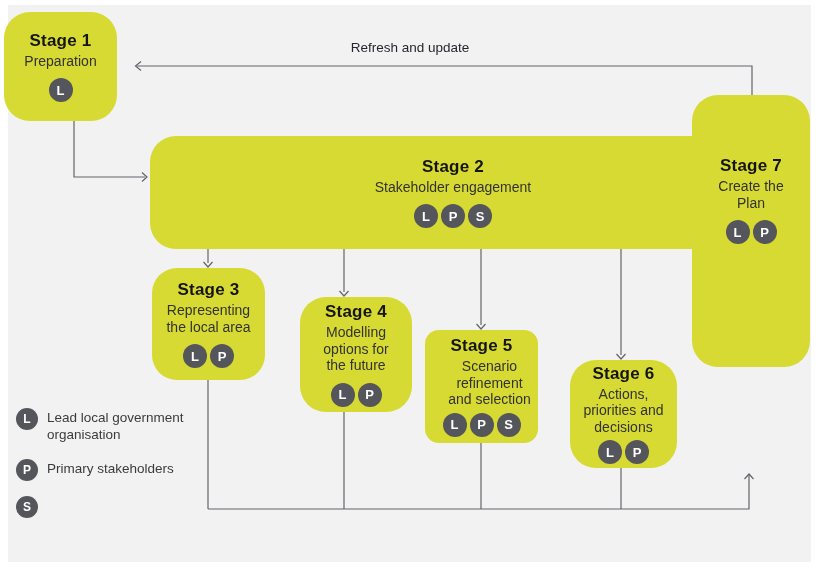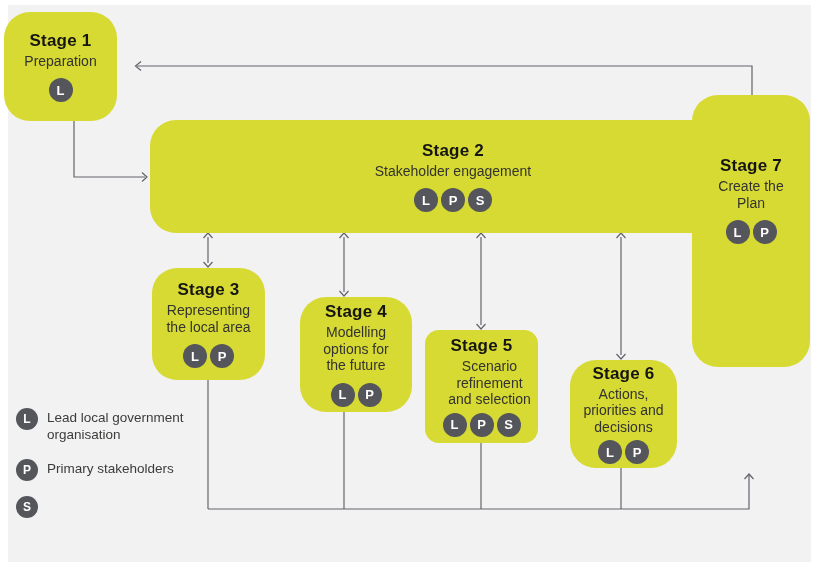--- a/index.html
+++ b/index.html
@@ -61,21 +61,21 @@
     background: #54565c;
     color: #ffffff;
     font-weight: bold;
     font-size: 13px;
     display: flex;
     align-items: center;
     justify-content: center;
   }
   
   #stage1 { left: 4px;  top: 12px;  width: 113px; height: 109px; }
-  #stage2 { left: 150px; top: 120px; width: 606px; height: 113px; }
+  #stage2 { left: 150px; top: 136px; width: 606px; height: 113px; }
   #stage3 { left: 152px; top: 268px; width: 113px; height: 112px; border-radius: 25px; }
   #stage4 { left: 289px; top: 297px; width: 112px; height: 115px; margin-left: 11px; }
   #stage5 { left: 425px; top: 330px; width: 113px; height: 113px; border-radius: 14px; }
   #stage6 { left: 570px; top: 360px; width: 107px; height: 108px; }
   #stage7 { left: 692px; top: 95px;  width: 118px; height: 272px; padding-bottom: 62px; }
   #stage3 .stage-sub { max-width: 100px; }
   #stage4 .stage-sub { max-width: 80px; }
   #stage5 .stage-sub { max-width: 90px; margin-left: 16px; }
   #stage6 .stage-sub { max-width: 95px; }
   #stage7 .stage-sub { max-width: 75px; }
@@ -151,20 +151,21 @@
     <path d="M616.5 354 L621 359 L625.5 354"></path>
 
     <path d="M208 380 V509"></path>
     <path d="M344 412 V509"></path>
     <path d="M481 443 V509"></path>
     <path d="M621 468 V509"></path>
     <path d="M208 509 H749 V475"></path>
     <path d="M744.5 479 L749 474 L753.5 479"></path>
   </svg>
 
+  <div class="refresh-label">Refresh and update</div>
 
   <div class="stage" id="stage1">
     <div class="stage-title">Stage 1</div>
     <div class="stage-sub">Preparation</div>
     <div class="badge-row">
       <span class="badge">L</span>
     </div>
   </div>
 
   <div class="stage" id="stage2">

